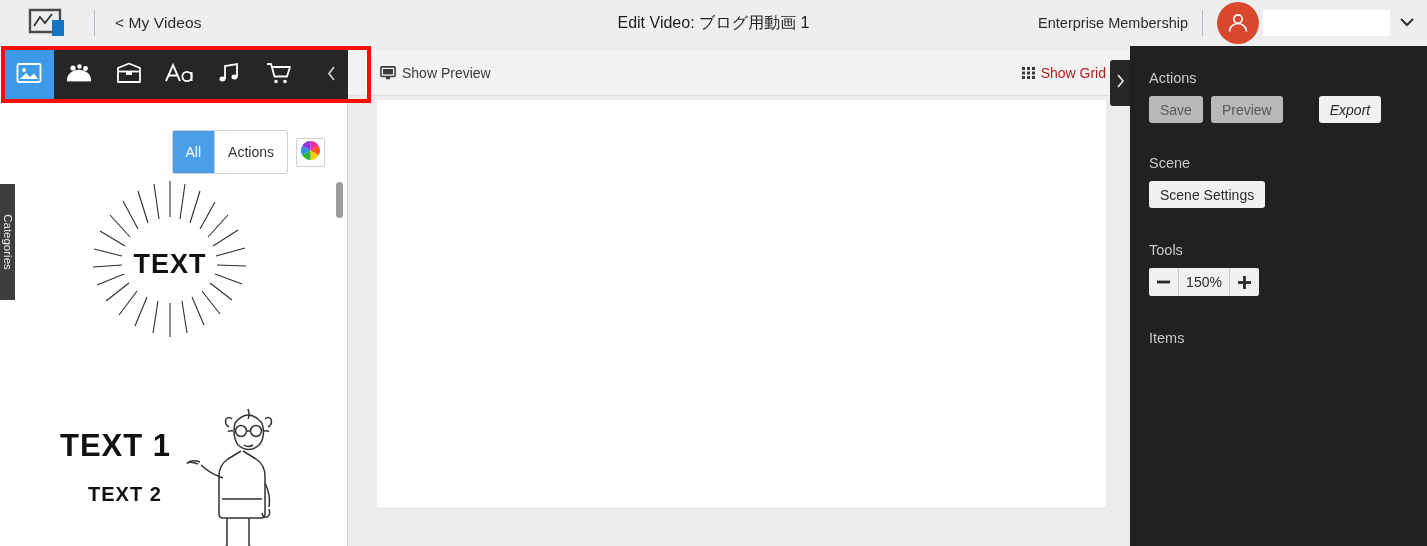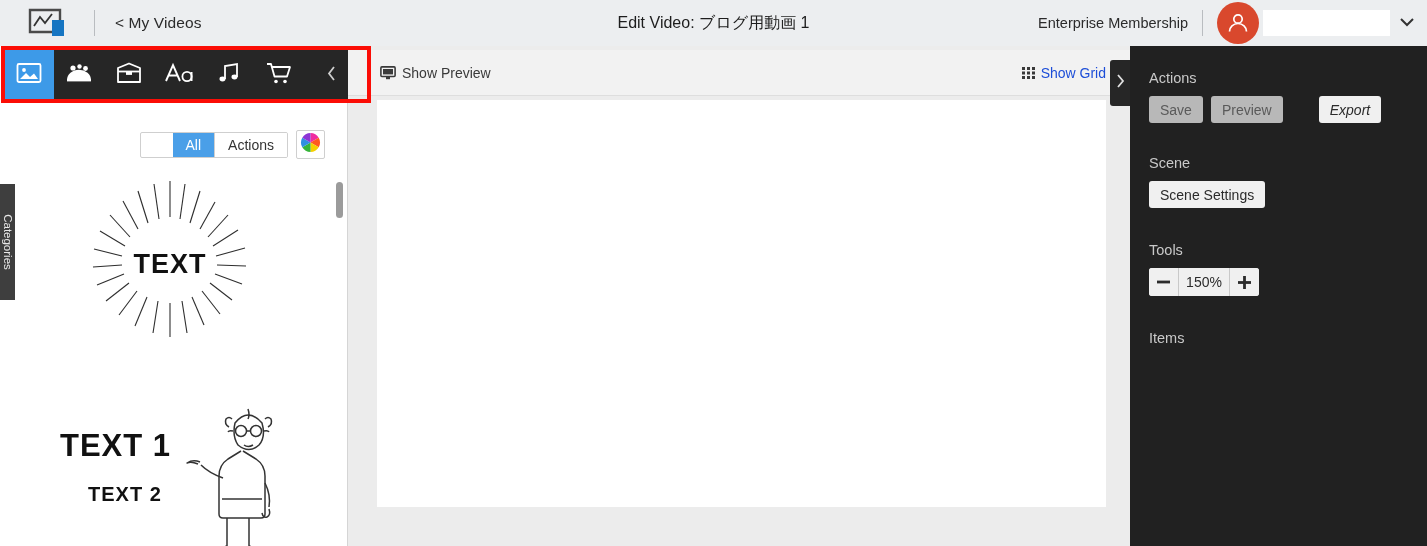--- a/index.html
+++ b/index.html
@@ -70,22 +70,22 @@
   
   .asset-panel {
     position: absolute; left: 0; top: 100px; width: 348px; height: 446px;
     background: #ffffff; border-right: 1px solid #d5d5d5;
   }
   .filter-row {
     position: absolute; right: 22px; top: 30px;
     display: flex; align-items: center;
   }
   .seg {
-    display: flex; border: 1px solid #cfcfcf; height: 26px; border-radius: 2px;
-    overflow: hidden; background: #fff; padding-left: 32px;
+    display: flex; border: 1px solid #cfcfcf; height: 44px; border-radius: 2px;
+    overflow: hidden; background: #fff;
   }
   .seg-btn {
     display: flex; align-items: center; justify-content: center;
     padding: 0 13px; font-size: 14px; color: #333; cursor: pointer;
     background: #fff;
   }
   .seg-btn.active { background: #4a9fe8; color: #fff; }
   .seg-btn + .seg-btn { border-left: 1px solid #cfcfcf; }
   .color-btn {
     width: 29px; height: 29px; border: 1px solid #cfcfcf; border-radius: 2px;
@@ -124,21 +124,21 @@
     position: absolute; left: 0; top: 4px; width: 782px; height: 46px;
     background: #f2f2f2; border-bottom: 1px solid #dedede;
     display: flex; align-items: center;
   }
   .show-preview {
     display: flex; align-items: center; margin-left: 32px;
     font-size: 14px; color: #3a3a3a; cursor: pointer;
   }
   .show-grid {
     position: absolute; right: 24px; display: flex; align-items: center;
-    font-size: 14px; color: #1d4ed8; cursor: pointer; text-align: center;
+    font-size: 14px; color: #b91c1c; cursor: pointer; text-align: center;
   }
   .bar-ico { margin-right: 6px; line-height: 0; }
   .canvas {
     position: absolute; left: 29px; top: 54px; width: 729px; height: 407px;
     background: #ffffff;
   }
   .expand-tab {
     position: absolute; left: 762px; top: 14px; width: 20px; height: 46px;
     background: #262626; border-radius: 3px 0 0 3px;
     display: flex; align-items: center; justify-content: center; cursor: pointer;

